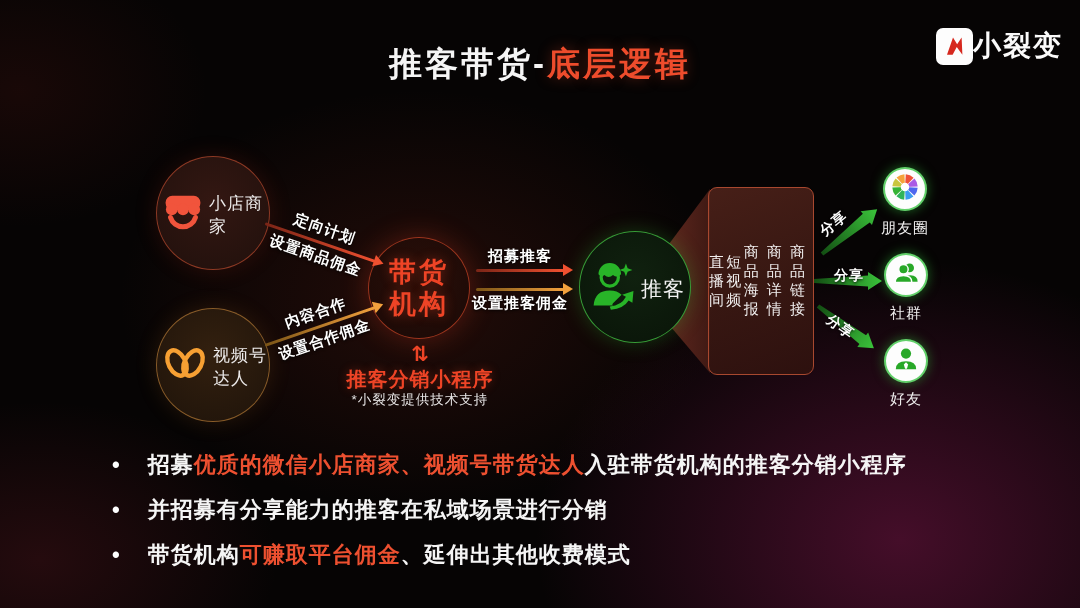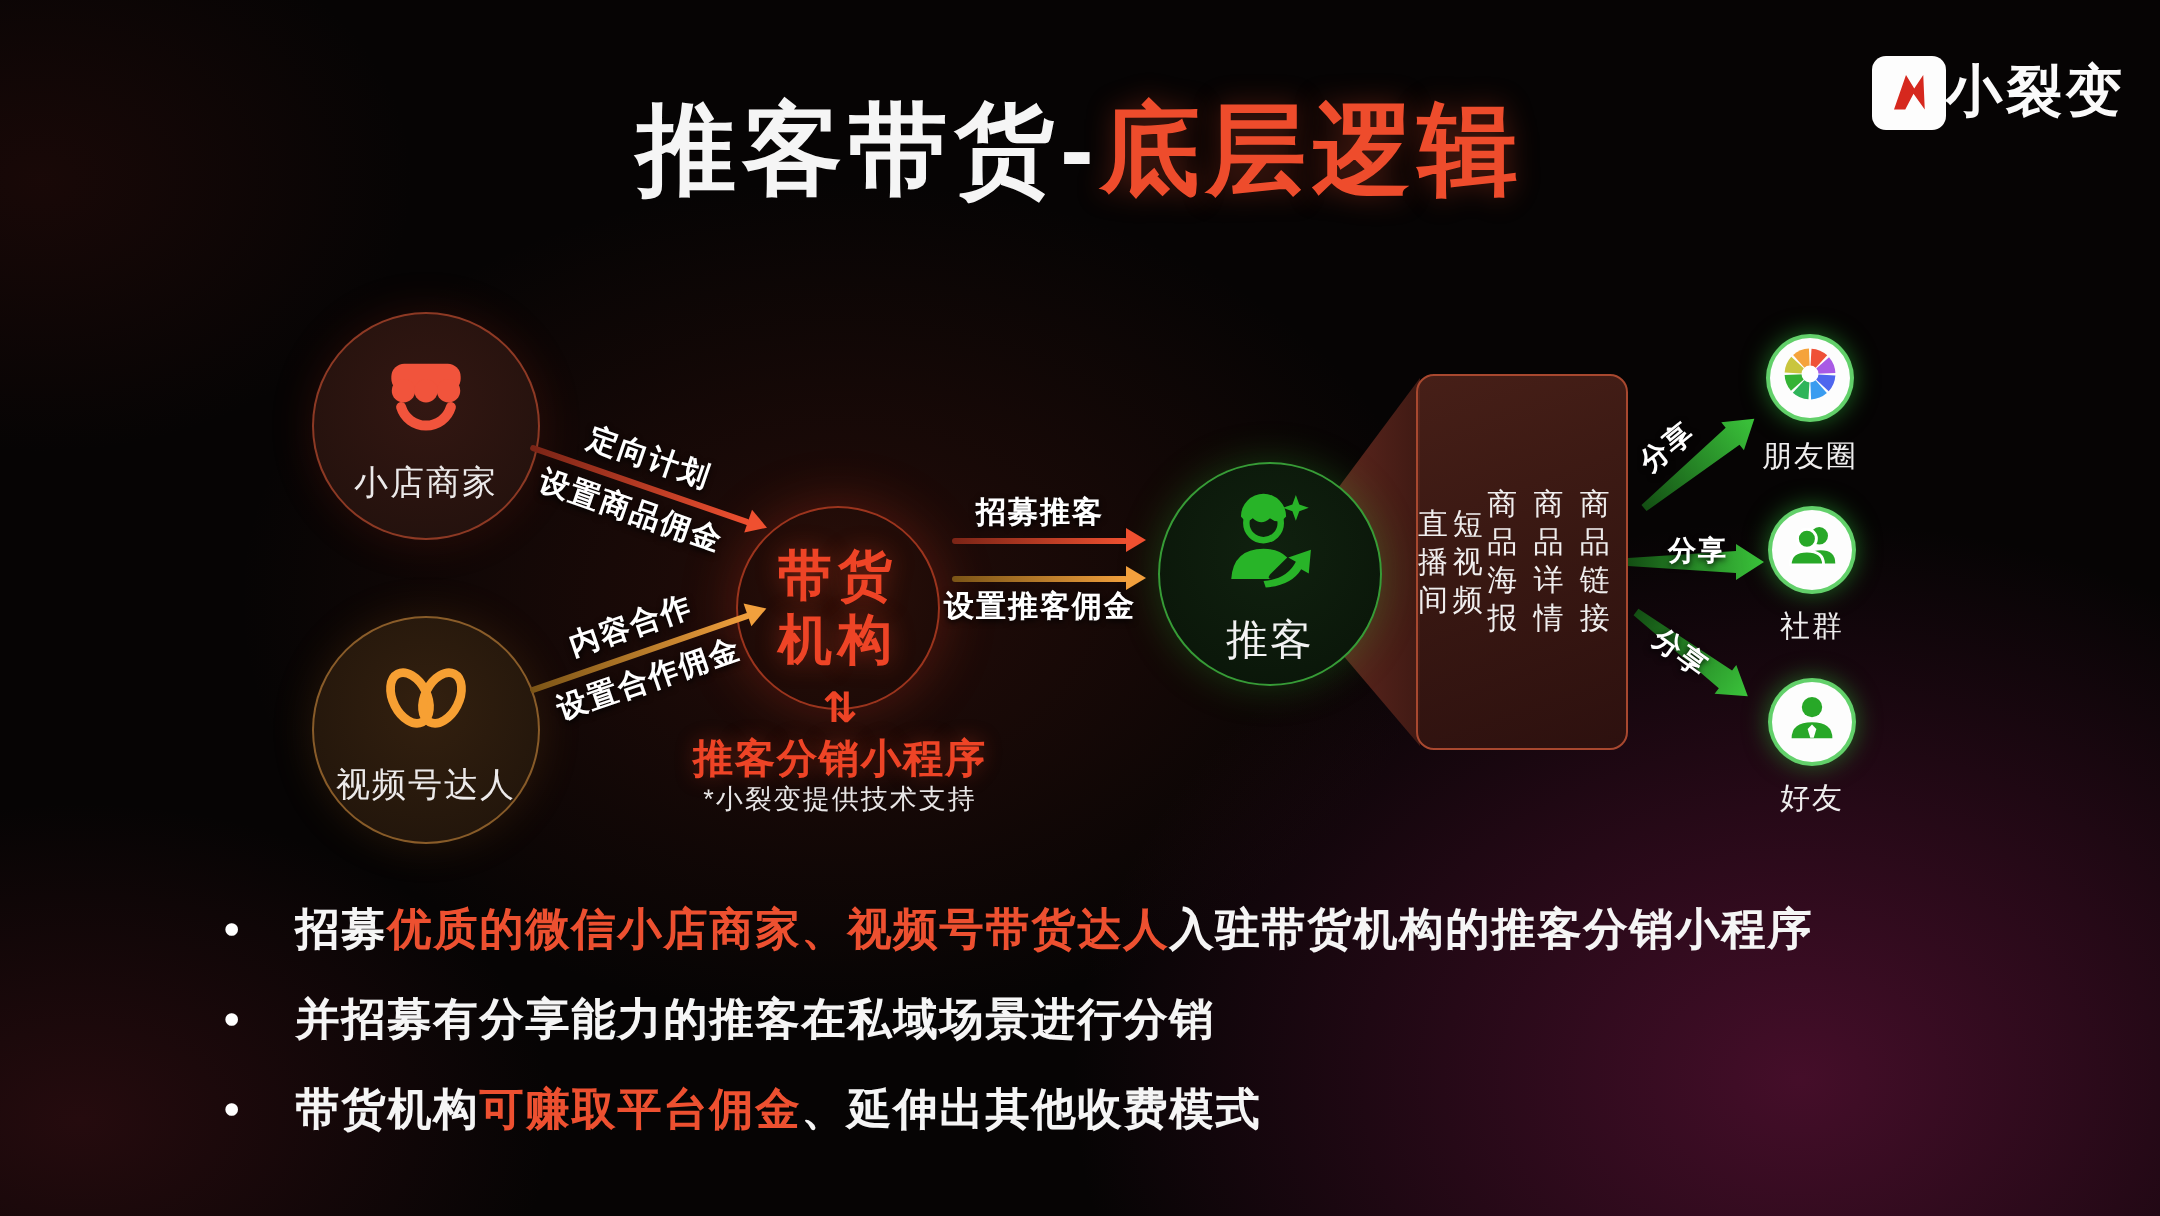--- a/index.html
+++ b/index.html
@@ -8,38 +8,38 @@
     font-family:"Liberation Sans","DejaVu Sans",sans-serif;
     background:
       radial-gradient(520px 400px at 900px 540px, rgba(120,22,72,.55), transparent 70%),
       radial-gradient(430px 300px at 420px 300px, rgba(140,42,26,.22), transparent 70%),
       radial-gradient(330px 220px at 40px 560px, rgba(130,32,44,.25), transparent 72%),
       radial-gradient(260px 190px at 20px 90px, rgba(110,28,22,.18), transparent 72%),
       #060404;
   }
   
   .title{position:absolute; top:42px; left:0; width:100%; text-align:center;
-    font-size:50px; font-weight:800; letter-spacing:3px;}
+    font-size:33px; font-weight:800; letter-spacing:3px;}
   .t-white{color:#f5f5f5;}
   .t-red{color:#ee4c2c; text-shadow:0 0 14px rgba(238,76,44,.35);}
   
   .logo{position:absolute; top:27px; left:936px; display:flex; align-items:center; gap:0;}
   .logo-mark{width:37px; height:37px; background:#fdfdfd; border-radius:7px;
     display:flex; align-items:center; justify-content:center;}
   .logo-text{color:#fafafa; font-size:28px; font-weight:700; letter-spacing:2px;}
   
-  .node{position:absolute; border-radius:50%; display:flex; flex-direction:column;
+  .node{position:absolute; border-radius:50%; display:flex; flex-direction:row;
     align-items:center; justify-content:center; z-index:2; box-sizing:border-box;}
   .node-merchant{left:156px; top:156px; width:114px; height:114px;
     background:radial-gradient(circle at 50% 40%, #331712, #20100c);
     border:1px solid rgba(225,90,55,.55); box-shadow:0 0 22px rgba(180,50,30,.18);}
   .node-channels{left:156px; top:308px; width:114px; height:114px;
     background:radial-gradient(circle at 50% 40%, #33200f, #1e130a);
     border:1px solid rgba(235,160,70,.5); box-shadow:0 0 22px rgba(200,130,40,.15);}
-  .node-agency{left:368px; top:253px; width:102px; height:102px;
+  .node-agency{left:368px; top:237px; width:102px; height:102px;
     background:radial-gradient(circle at 50% 40%, #2a0f09, #1a0906);
     border:1px solid rgba(238,80,45,.6); box-shadow:0 0 28px rgba(215,60,30,.3);}
   .node-tuike{left:579px; top:231px; width:112px; height:112px;
     background:radial-gradient(circle at 50% 40%, #10210f, #091408);
     border:1.5px solid rgba(70,200,70,.75); box-shadow:0 0 20px rgba(45,170,45,.3);}
   .node-label{color:#eceaea; font-size:17px; letter-spacing:1px; margin-top:4px;}
   .node-tuike .node-label{font-size:21px; color:#f2f2f2;}
   .agency-text{color:#ee4426; font-size:27px; font-weight:800; line-height:1.2;
     text-align:center; letter-spacing:3px; text-shadow:0 0 12px rgba(238,68,38,.4);}
   

